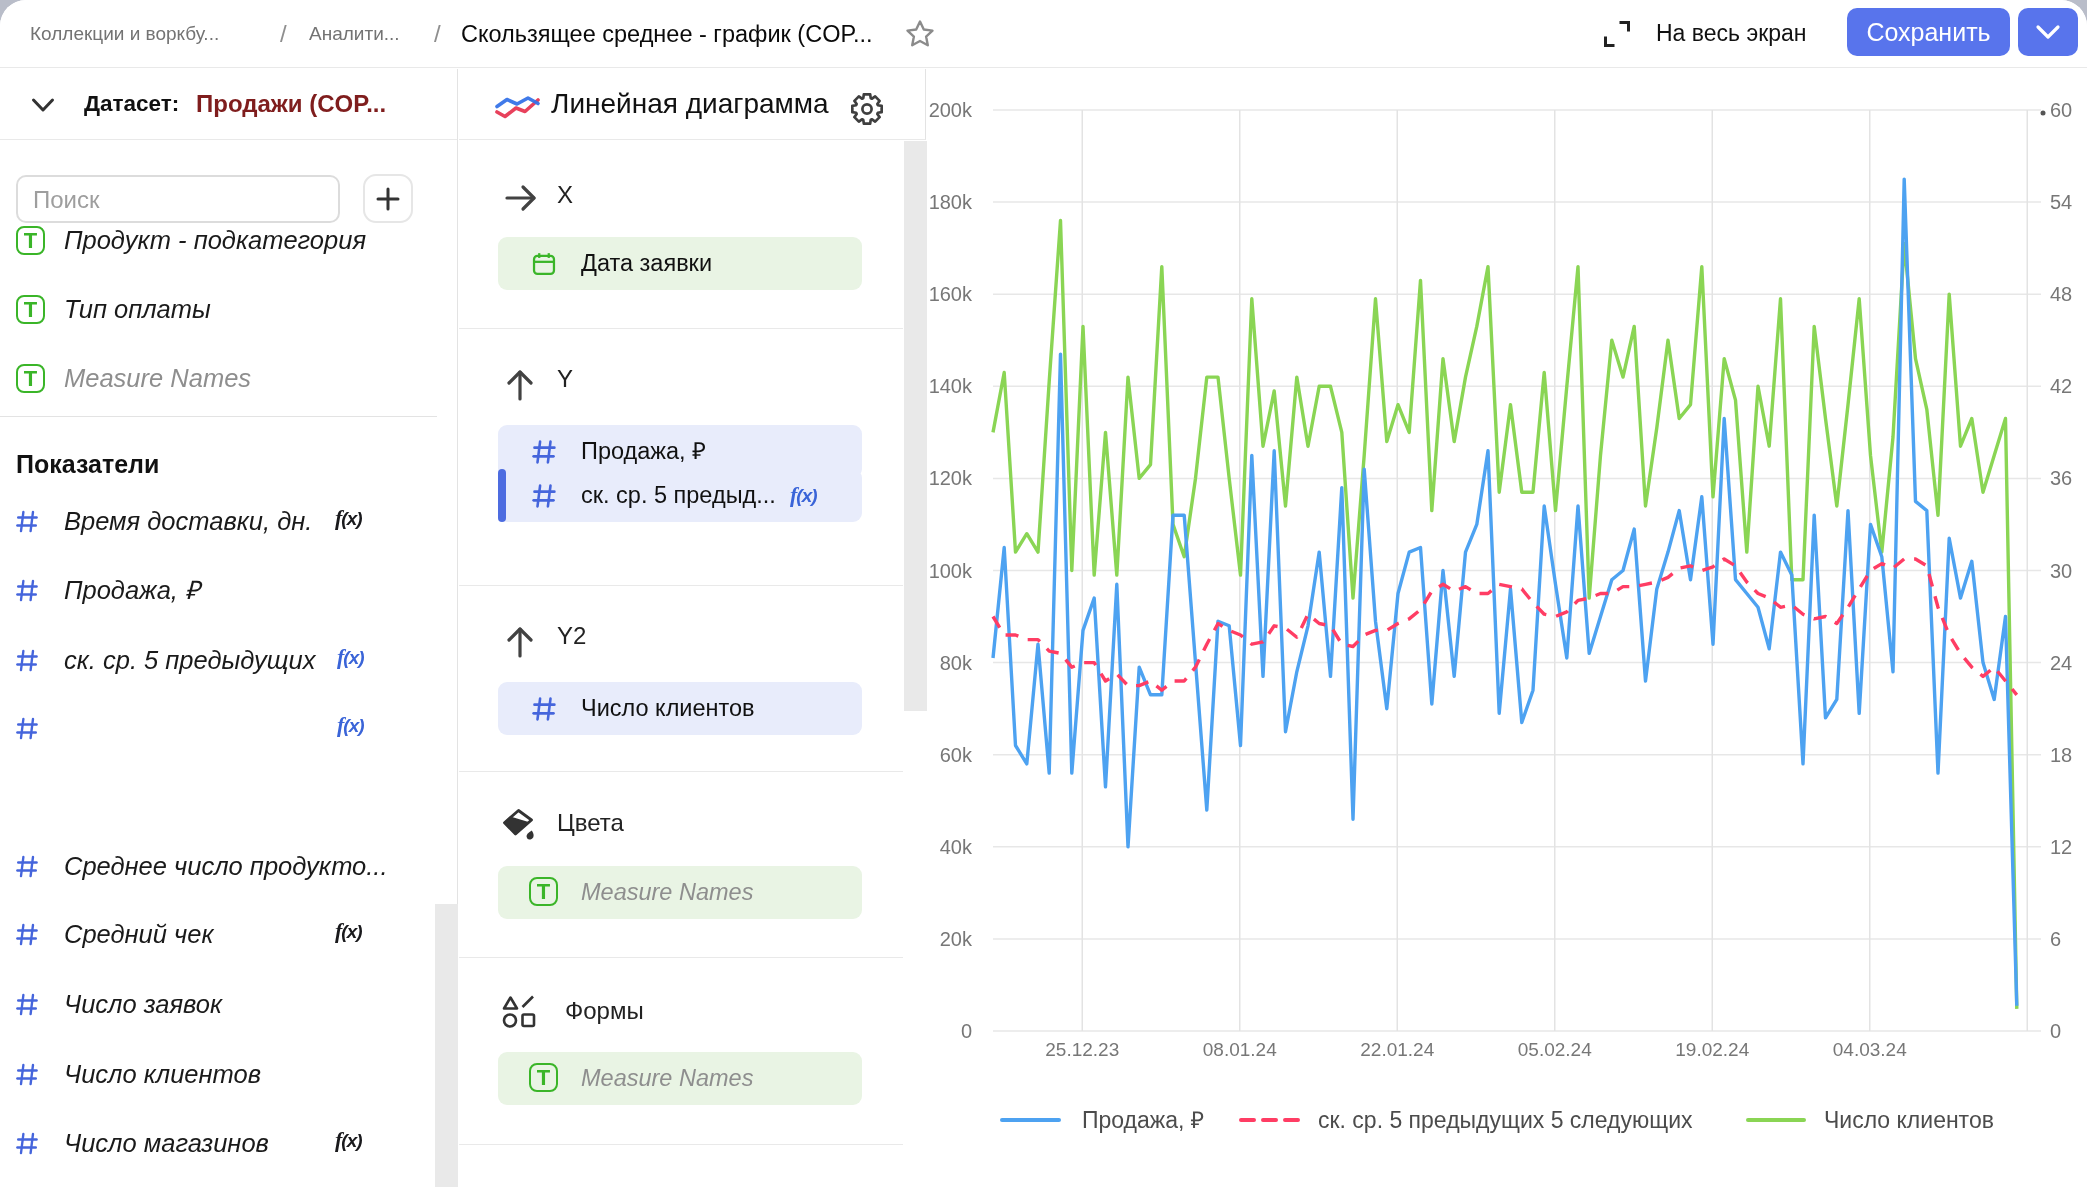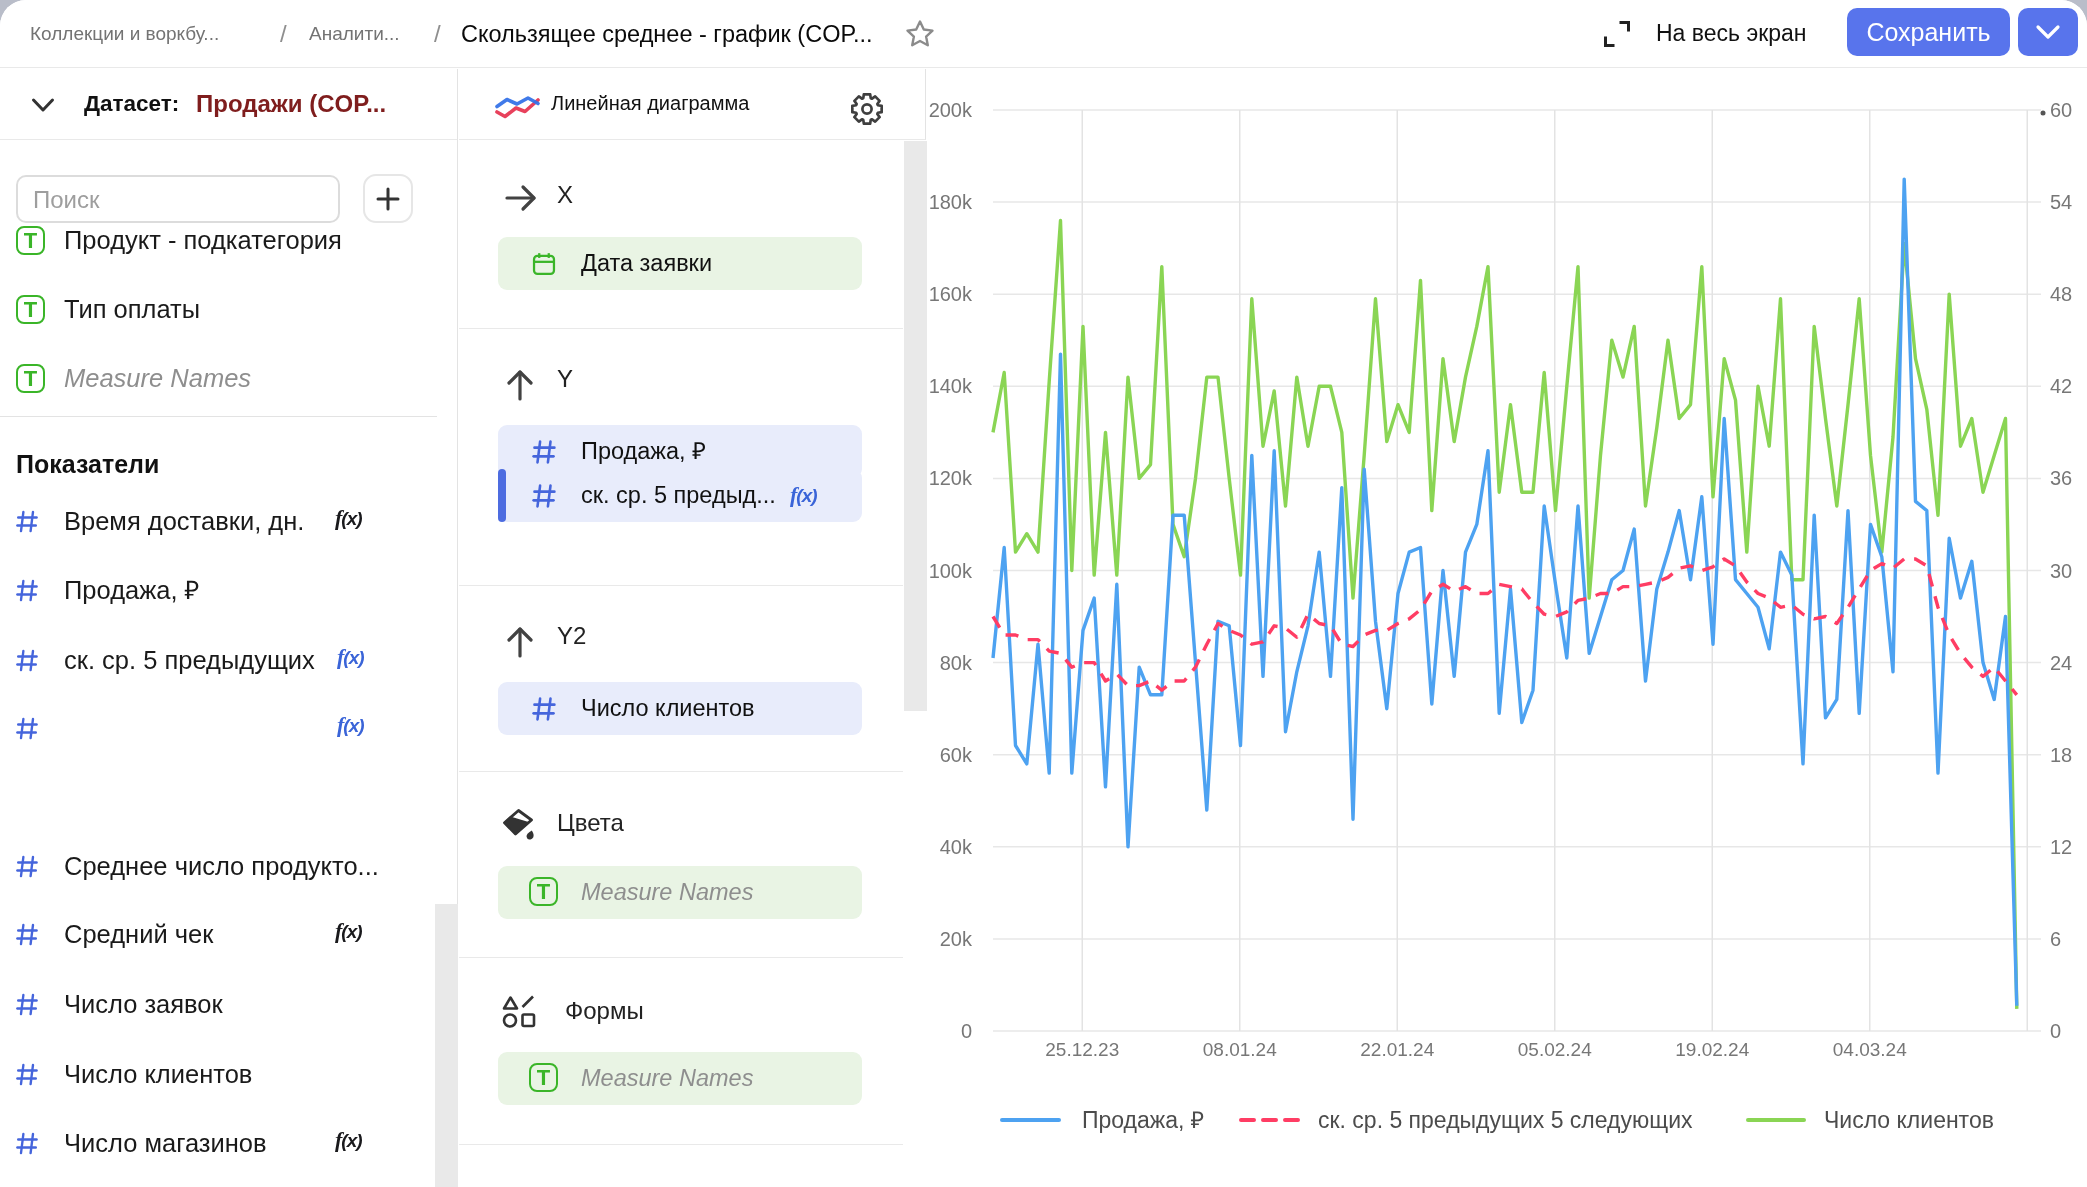--- a/index.html
+++ b/index.html
@@ -14,34 +14,34 @@
 #ddbtn { position:absolute; left:2018px; top:8px; width:60px; height:48px; background:#5874ec; border-radius:10px; }
 
 #lpanel { position:absolute; left:0; top:69px; width:458px; height:1118px; background:#fff; border-right:1px solid #e3e3e3; }
 #dsrow { position:absolute; left:0; top:0; width:457px; height:71px; border-bottom:1px solid #e9e9e9;font-weight:bold; }
 .dslabel { position:absolute; left:84px; top:0; height:71px; line-height:69px; font-size:22.5px; color:#111; }
 .dslink { position:absolute; left:196px; top:0; height:71px; line-height:69px; font-size:24px; color:#7f1d1d; }
 #search { position:absolute; left:16px; top:106px; width:324px; height:48px; border:2px solid #dcdcdc; border-radius:10px; }
 #search span { position:absolute; left:15px; top:0; line-height:45px; font-size:24px; color:#9e9e9e; }
 #plusbtn { position:absolute; left:363px; top:105px; width:50px; height:49px; border:2px solid #e6e6e6; border-radius:13px; }
 .lrow { position:absolute; left:0; width:440px; height:69px; }
-.lrow .txt { position:absolute; left:64px; top:0; height:69px; line-height:69px; font-size:25.5px; color:#1a1a1a; white-space:nowrap; }
+.lrow .txt { position:absolute; left:64px; top:0; height:69px; line-height:69px; font-size:25.5px; color:#1a1a1a; white-space:nowrap;font-style:italic; }
 .lrow .txt.mn { color:#8e8e8e; font-style:italic; }
 .ticon { position:absolute; left:16px; top:20px; width:29px; height:29px; border:2.5px solid #3ab528; border-radius:8px; color:#3ab528; font-size:22px; font-weight:bold; text-align:center; line-height:25px; }
 .hicon { position:absolute; left:15px; top:22px; width:24px; height:25px; }
 .fx { position:absolute; font-size:19px; font-style:italic; font-weight:bold; color:#19191c; letter-spacing:-1px;}
 .fx.bl { color:#3a64d8; }
 .fx i { font-style:italic; font-weight:bold; font-family:"Liberation Serif",serif; font-size:22px;}
 #sep1 { position:absolute; left:0; top:347px; width:437px; height:1px; background:#e3e3e3; }
 #pok { position:absolute; left:16px; top:364px; width:400px; height:62px; line-height:62px; font-weight:bold; font-size:25px; color:#111; }
 #lthumb { position:absolute; left:435px; top:835px; width:23px; height:290px; background:#e9e9e9; }
 
 #mpanel { position:absolute; left:459px; top:69px; width:468px; height:1118px; background:#fff; }
 #mhead { position:absolute; left:0; top:0; width:467px; height:71px; border-bottom:1px solid #e9e9e9; border-right:1px solid #e3e3e3;}
-#mtitle { position:absolute; left:92px; top:0; height:71px; line-height:69px; font-size:20px; color:#111; }
+#mtitle { position:absolute; left:92px; top:0; height:71px; line-height:69px; font-size:28px; color:#111; }
 #mthumb { position:absolute; left:445px; top:72px; width:23px; height:570px; background:#e9e9e9; }
 .msep { position:absolute; left:0; width:444px; height:1px; background:#e9e9e9; }
 .msec { position:absolute; left:98px; font-size:24px; color:#222; }
 .pill { position:absolute; left:39px; width:364px; height:53px; border-radius:9px; }
 .pill.green { background:#e9f4e4; }
 .pill.blue { background:#e8ecfb; }
 .pill .ptxt { position:absolute; left:83px; top:0; height:53px; line-height:53px; font-size:23.5px; color:#111; white-space:nowrap; }
 .pill .ptxt.mn { color:#8e8e8e; font-style:italic; }
 .pill .picon { position:absolute; left:33px; top:14px; width:26px; height:26px; }
 .selbar { position:absolute; left:0px; top:0px; width:8px; height:53px; border-radius:4px; background:#4d6ce0; }

